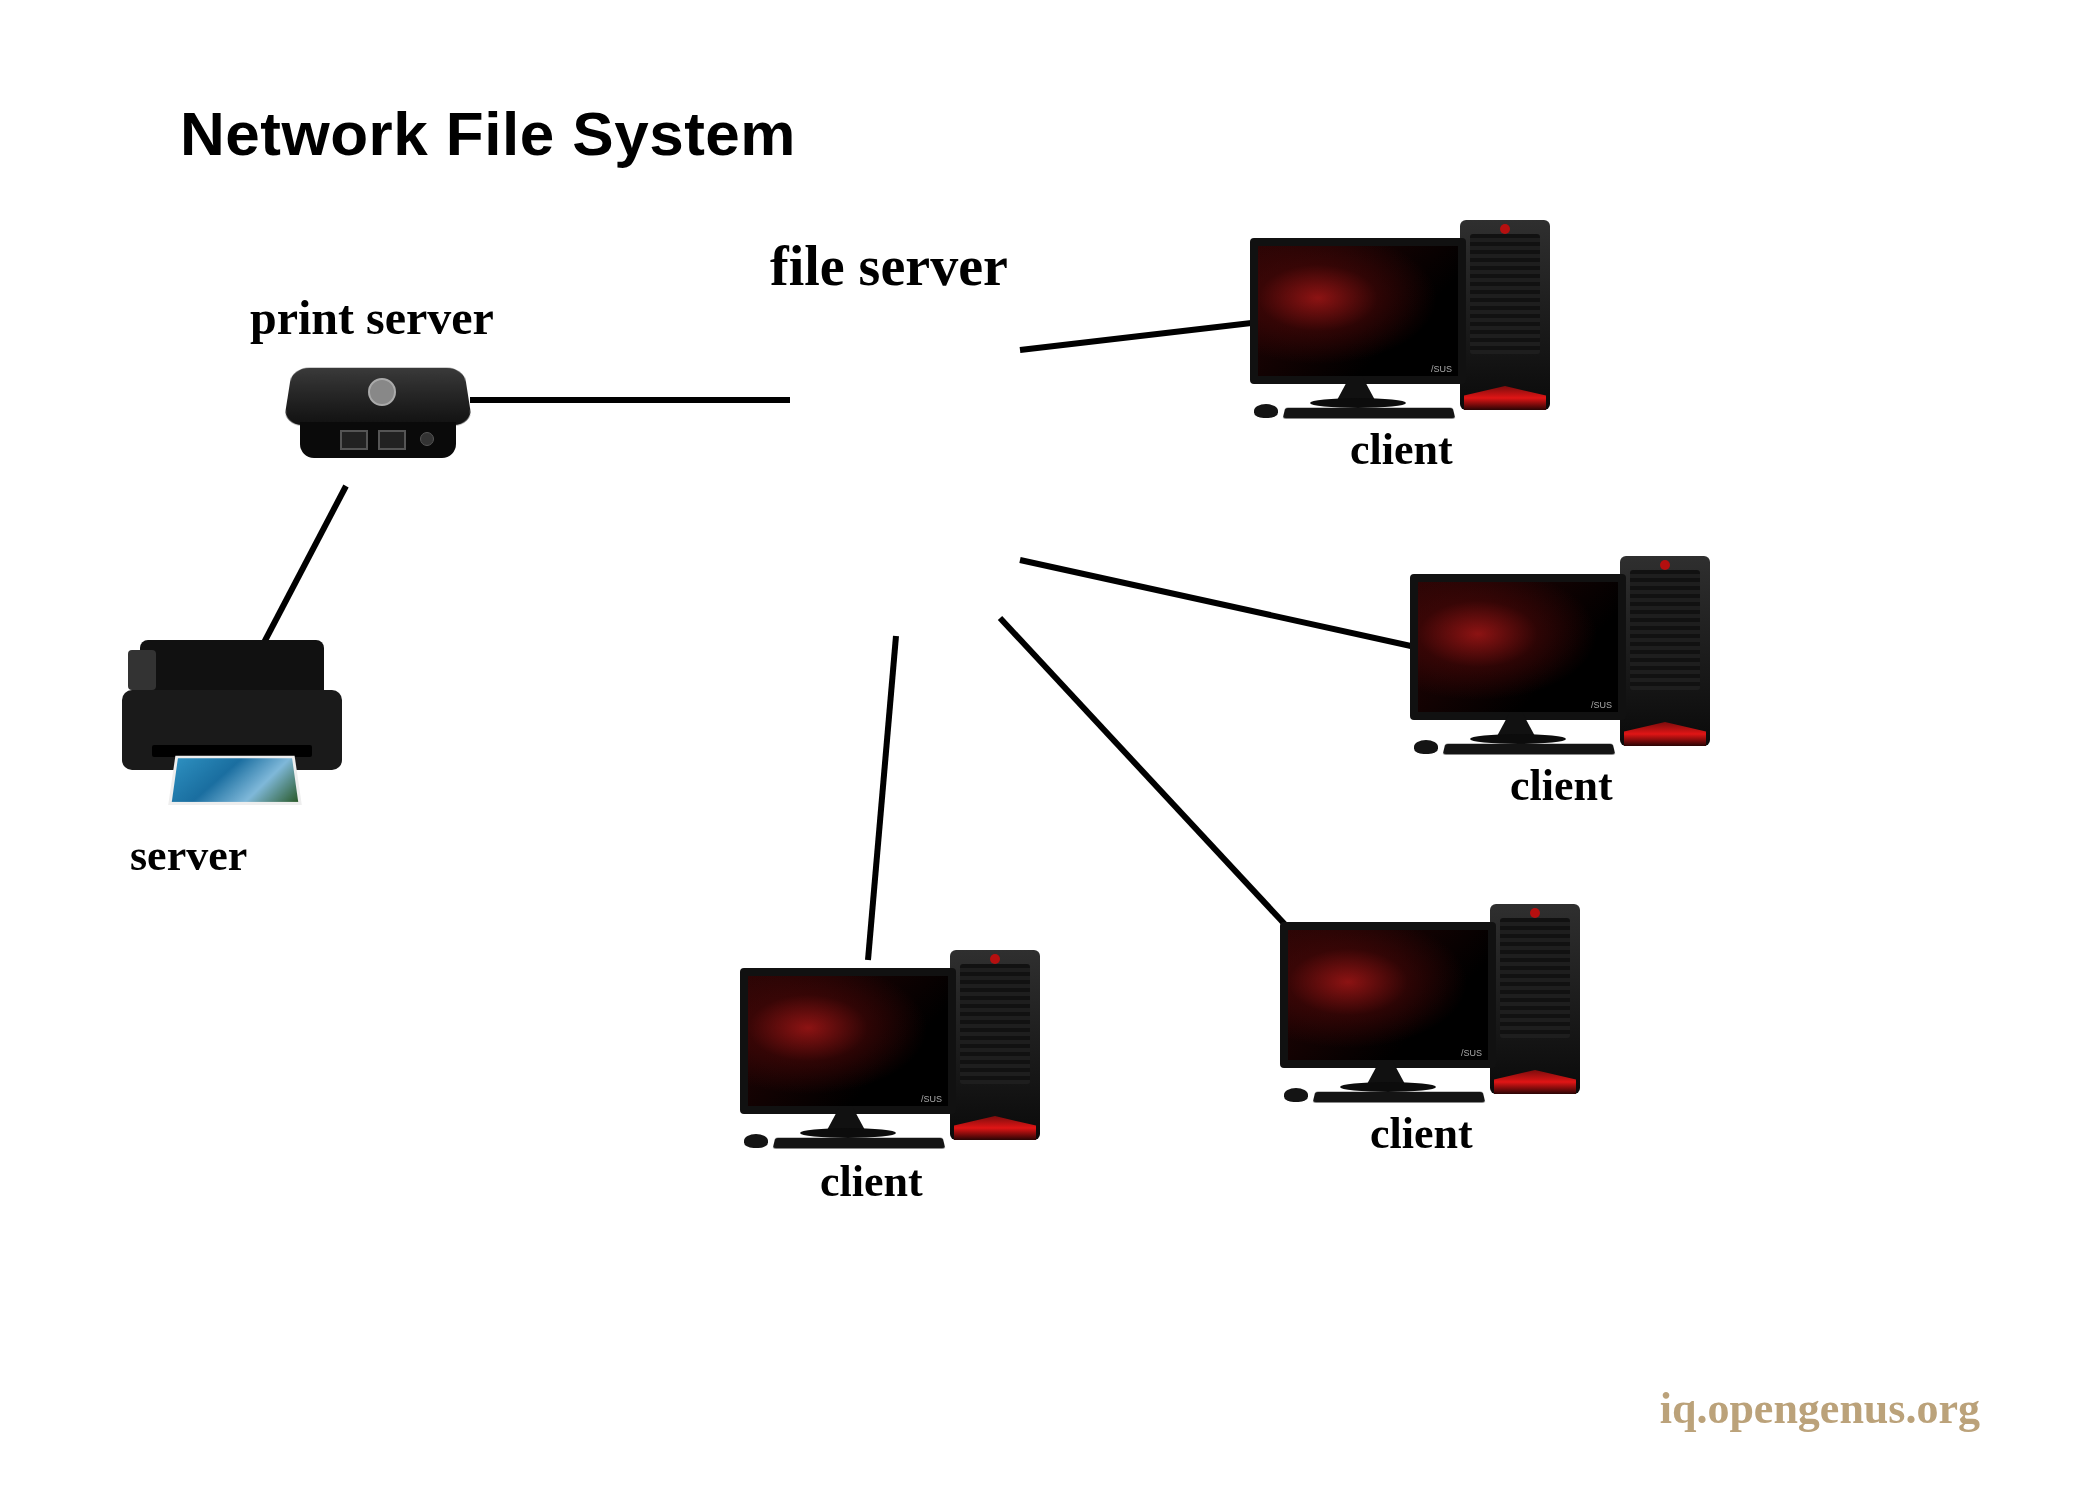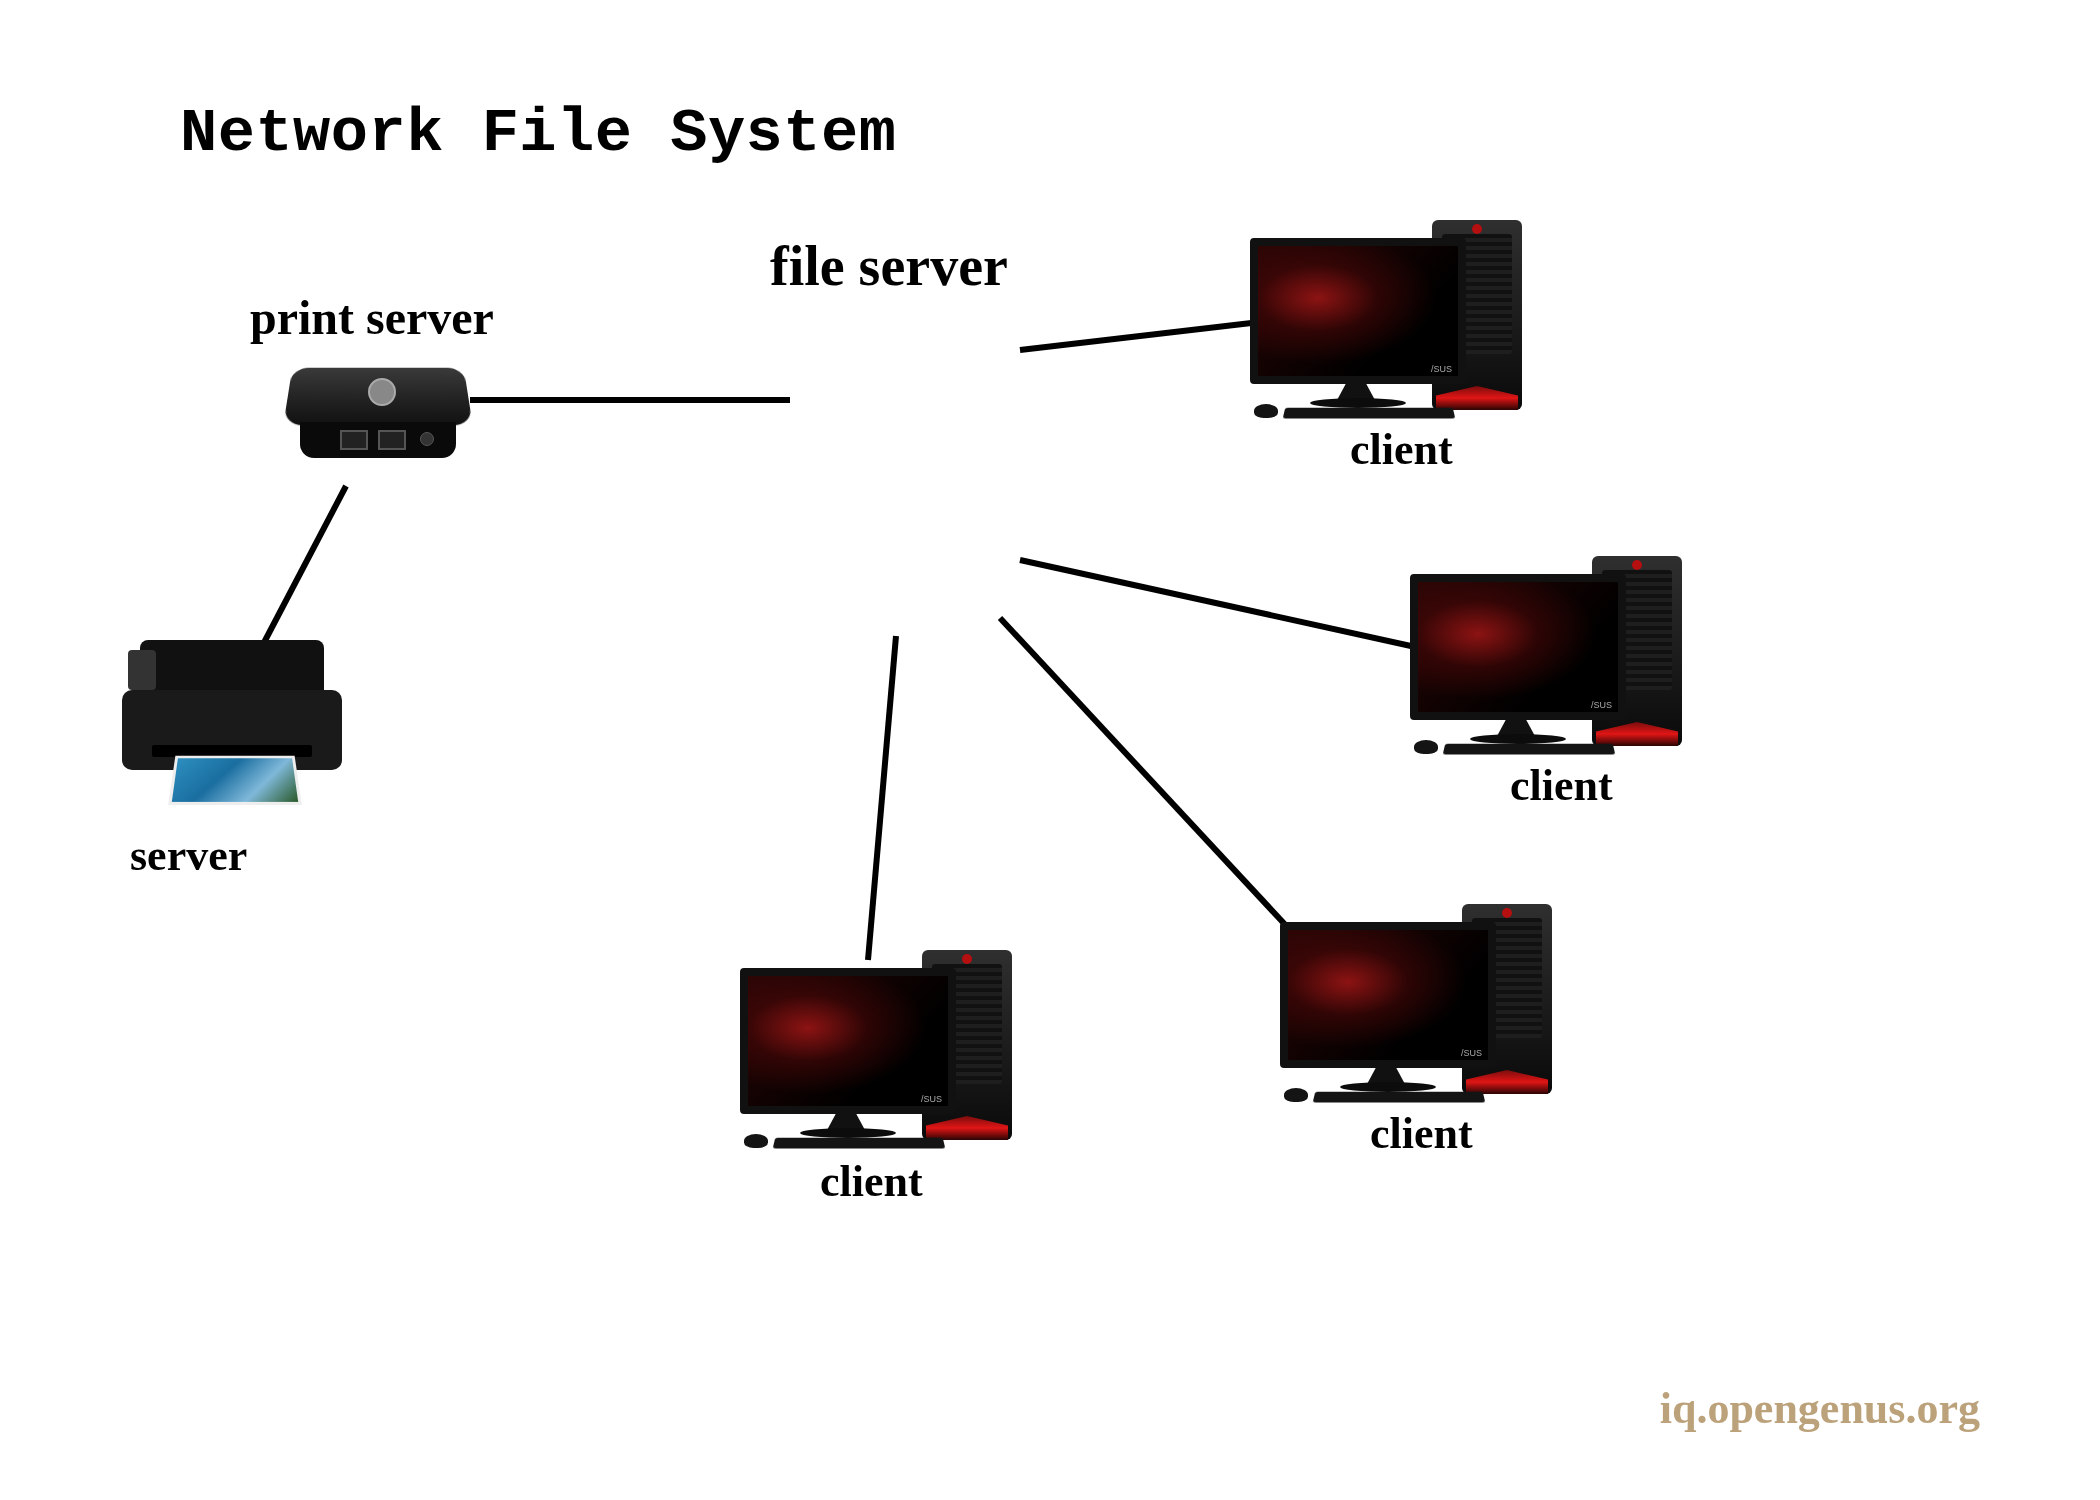--- a/index.html
+++ b/index.html
@@ -13,21 +13,21 @@
   }
   .canvas {
     position: relative;
     width: 2100px;
     height: 1500px;
   }
   .title {
     position: absolute;
     font-weight: 900;
     color: #000;
-    font-family: Liberation Mono, monospace;
+    font-family: Liberation Sans, sans-serif;
     letter-spacing: 0.5px;
   }
   .node-label {
     position: absolute;
     font-weight: 900;
     color: #000;
     font-family: "Cooper Black", Georgia, serif;
     text-align: center;
   }
   .watermark {
@@ -193,21 +193,21 @@
   }
   .fs-foot .btn {
     position:absolute; right:50px; top:11px;
     width:8px; height:8px; border-radius:50%; background:#555;
   }
   .fs-foot .btn.b2 { right:66px; }
   .fs-foot .btn.b3 { right:82px; }
 
   
   .client-body {
-    width: 272px; height: 200px;
+    width: 300px; height: 200px;
     position: relative;
   }
   .cl-tower {
     position: absolute;
     right: 0; top: 0;
     width: 90px; height: 190px;
     background: linear-gradient(#2f2f2f,#0a0a0a);
     border-radius: 6px;
   }
   .cl-tower .grill {

